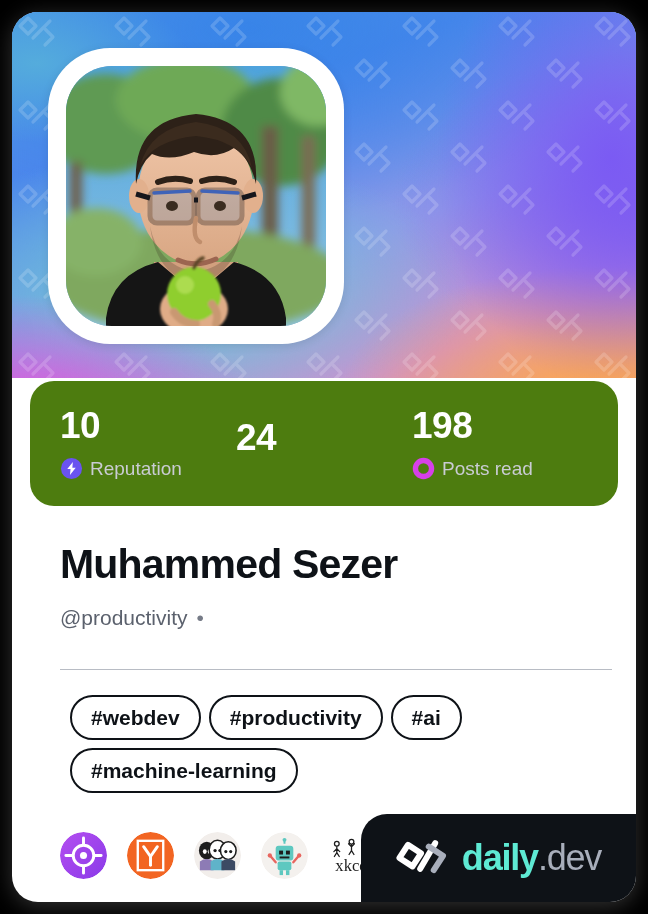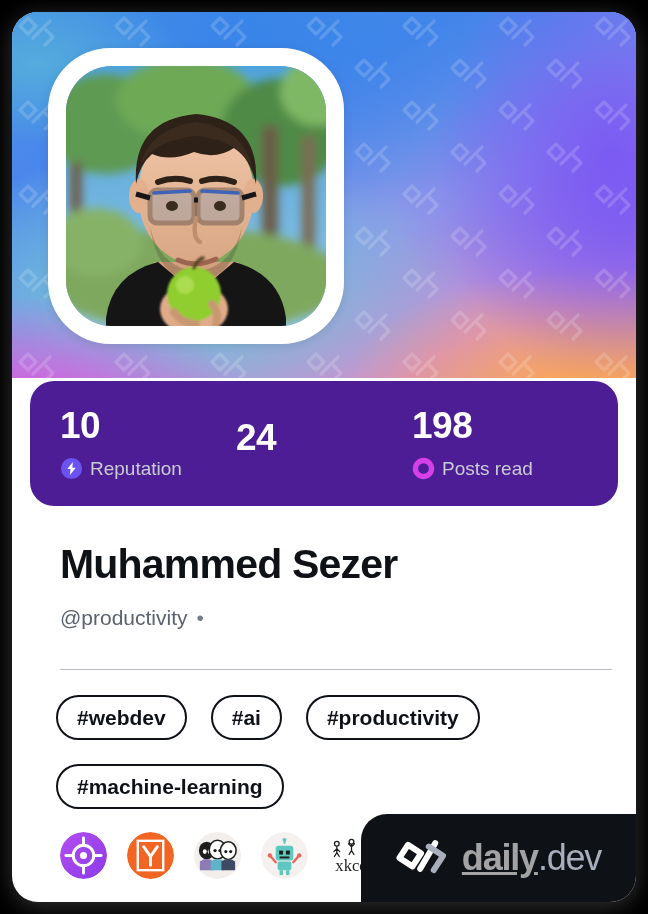--- a/index.html
+++ b/index.html
@@ -63,21 +63,21 @@
     overflow: hidden;
     position: relative;
     background: #7fa8c8;
   }
   .avatar-img svg { display: block; width: 100%; height: 100%; }
 
   
   .stats {
     position: absolute; left: 18px; top: 369px;
     width: 588px; height: 125px;
-    background: #4c1d95;
+    background: #4d7c0f;
     border-radius: 24px;
     display: flex;
     align-items: center;
     padding: 0 30px;
   }
   .stat { width: 190px; }
   .stat-value {
     font-size: 37px; font-weight: bold; color: #ffffff;
     letter-spacing: -0.5px; line-height: 1;
     margin-bottom: 13px;
@@ -102,23 +102,23 @@
   .meta .dot { color: #767b87; font-size: 21px; }
   .meta .date { color: #9aa0ab; }
 
   .divider {
     position: absolute; left: 48px; top: 657px;
     width: 552px; height: 1px; background: #b8bcc4;
   }
 
   
   .tags {
-    position: absolute; left: 44px; top: 683px;
+    position: absolute; left: 58px; top: 683px;
     width: 560px;
-    display: flex; flex-wrap: wrap; gap: 24px;
+    display: flex; flex-wrap: wrap; gap: 8px;
   }
   .tag {
     height: 45px; padding: 0 19px;
     border: 2.5px solid #0e1217;
     border-radius: 23px;
     display: flex; align-items: center;
     font-size: 21px; font-weight: bold; color: #0e1217;
     background: #fff;
   }
 
@@ -134,21 +134,21 @@
   .logo-badge {
     position: absolute; right: 0px; bottom: 0px;
     width: 275px; height: 88px;
     background: #0e1217;
     border-top-left-radius: 26px;
     display: flex; align-items: center; justify-content: center;
     gap: 12px;
   }
   .logo-mark { width: 54px; height: 40px; flex: 0 0 54px; }
   .logo-text { font-size: 36px; font-weight: bold; letter-spacing: -1.2px; line-height: 1; }
-  .logo-text .w { color: #a3a3a3; text-decoration: underline; }
+  .logo-text .w { color: #5eead4; }
   .logo-text .g { color: #a8aebb; font-weight: normal; }
 </style>
 </head>
 <body>
 
 <div class="card">
 
   <div class="cover">
     <div class="mesh"></div>
     <div class="mesh2"></div>
@@ -284,22 +284,22 @@
 
   <div class="meta">
     <span>@productivity</span>
     <span class="dot">•</span>
   </div>
 
   <div class="divider"></div>
 
   <div class="tags">
     <div class="tag">#webdev</div>
+    <div class="tag">#productivity</div>
     <div class="tag">#ai</div>
-    <div class="tag">#productivity</div>
     <div class="tag">#machine-learning</div>
   </div>
 
   <div class="sources">
 
     <div class="src">
       <svg viewBox="0 0 48 48" xmlns="http://www.w3.org/2000/svg">
         <defs>
             <linearGradient id="tg" x1="0" y1="0" x2="1" y2="1">
           <stop offset="0%" stop-color="#b44ef0"></stop>

